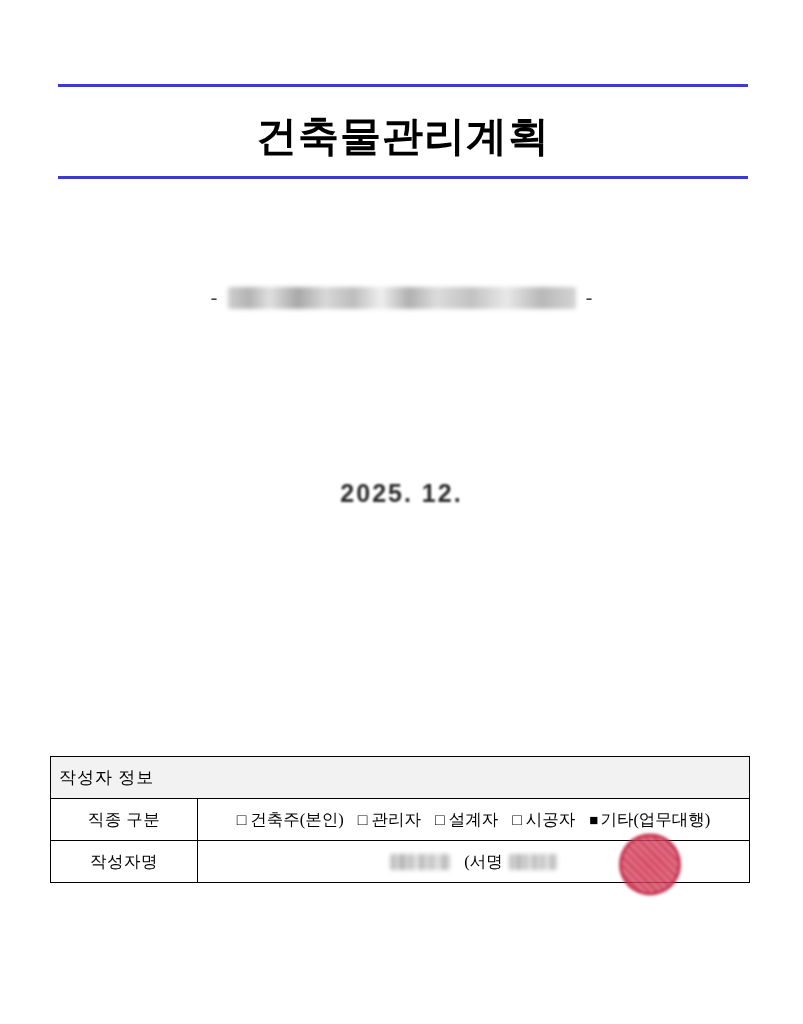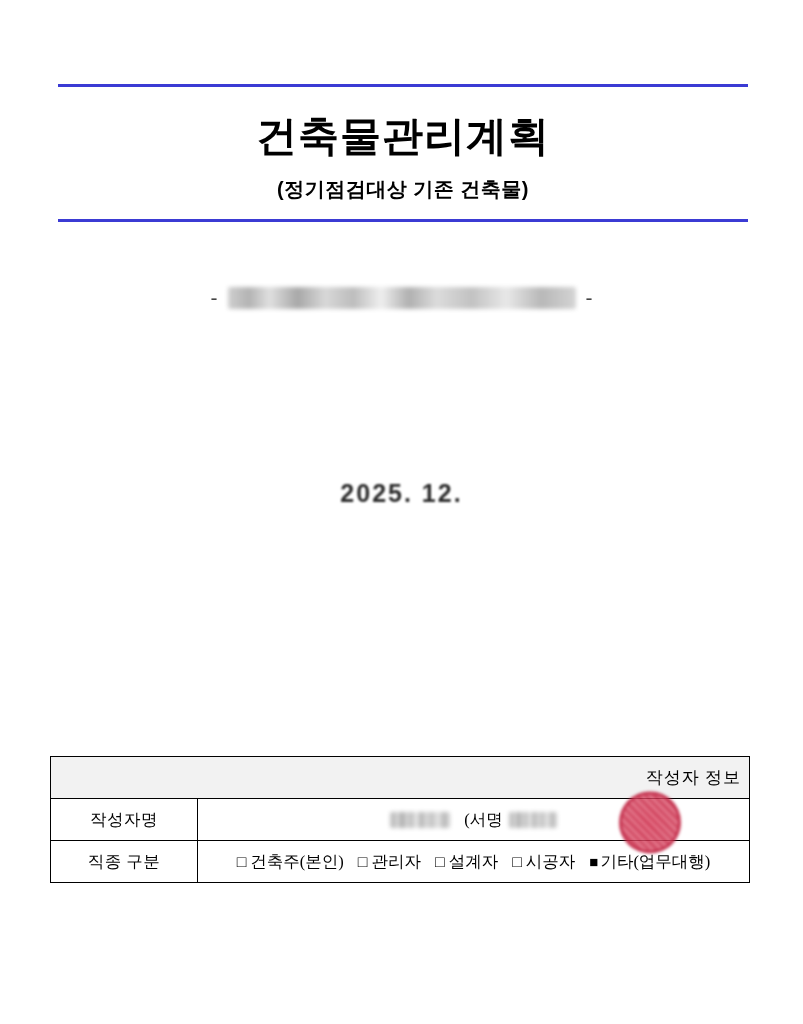--- a/index.html
+++ b/index.html
@@ -114,21 +114,21 @@
     font-family: "Liberation Serif", serif;
     font-size: 16.5px;
   }
   .author-table td {
     border: 1px solid #000000;
     height: 41px;
     padding: 0 8px;
     vertical-align: middle;
   }
   .author-table td.header-cell {
-    text-align: right;
+    text-align: left;
     background: #f2f2f2;
     font-size: 17px;
     letter-spacing: 1px;
   }
   .author-table td.label-cell {
     width: 130px;
     text-align: center;
     letter-spacing: 0.5px;
   }
   .author-table td.value-cell {
@@ -202,60 +202,59 @@
   }
 </style>
 </head>
 <body>
 
 <div class="page">
 
   <div class="title-block">
     <div class="rule top"></div>
     <div class="title-main">건축물관리계획</div>
-    <div class="title-sub">(정기점검대상 기존 건축물)</div>
     <div class="rule bottom"></div>
   </div>
 
   <div class="subject-line">
     <span class="dash">-</span>
     <span class="redact redact-subject"></span>
     <span class="dash">-</span>
   </div>
 
   <div class="doc-date">2025. 12.</div>
 
   <table class="author-table">
     <tbody>
       <tr>
         <td class="header-cell" colspan="2">작성자 정보</td>
-      </tr>
-
-      <tr>
-        <td class="label-cell">작성자명</td>
-        <td class="value-cell">
-          <div class="name-row-inner">
-            <span class="redact name-redact"></span>
-            <span class="sign-label">(서명</span>
-            <span class="redact sign-redact"></span>
-            <span class="stamp"></span>
-          </div>
-        </td>
       </tr>
 
       <tr>
         <td class="label-cell">직종 구분</td>
         <td class="value-cell">
           <div class="checkline">
             <span class="chk box-empty">건축주(본인)</span>
             <span class="chk box-empty">관리자</span>
             <span class="chk box-empty">설계자</span>
             <span class="chk box-empty">시공자</span>
             <span class="chk box-filled">기타(업무대행)</span>
           </div>
         </td>
       </tr>
 
+      <tr>
+        <td class="label-cell">작성자명</td>
+        <td class="value-cell">
+          <div class="name-row-inner">
+            <span class="redact name-redact"></span>
+            <span class="sign-label">(서명</span>
+            <span class="redact sign-redact"></span>
+            <span class="stamp"></span>
+          </div>
+        </td>
+      </tr>
+
 
     </tbody>
   </table>
 
 </div>
 
 </body></html>

